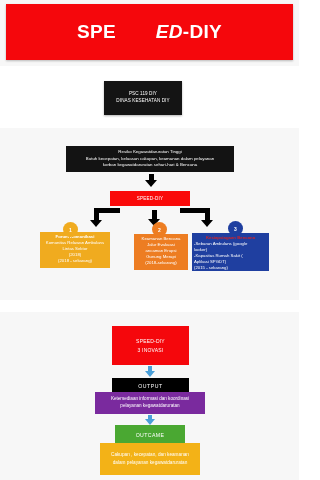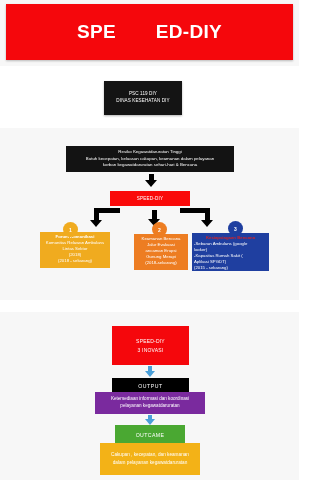--- a/index.html
+++ b/index.html
@@ -20,21 +20,21 @@
   .header{
     position:absolute;left:6px;top:4px;width:287px;height:56px;
     background:#f5070c;
     box-shadow:0 1px 2px rgba(0,0,0,.25);
     display:flex;flex-direction:column;align-items:center;justify-content:center;
   }
   .header-title{
     color:#ffffff;font-size:19px;font-weight:bold;letter-spacing:.3px;
     line-height:1.05;margin:0;white-space:nowrap;
   }
-  .header-title .ital{margin-left:40px;}
+  .header-title .ital{font-style:italic;margin-left:40px;}
   .header-sub{
     color:#ffffff;font-size:8.6px;margin-top:5px;white-space:nowrap;line-height:1.1;
   }
   .header-sub .ital{font-style:italic;}
 
   
   .psc-box{
     position:absolute;left:104px;top:81px;width:78px;height:34px;
     background:#141414;
     display:flex;flex-direction:column;align-items:center;justify-content:center;

